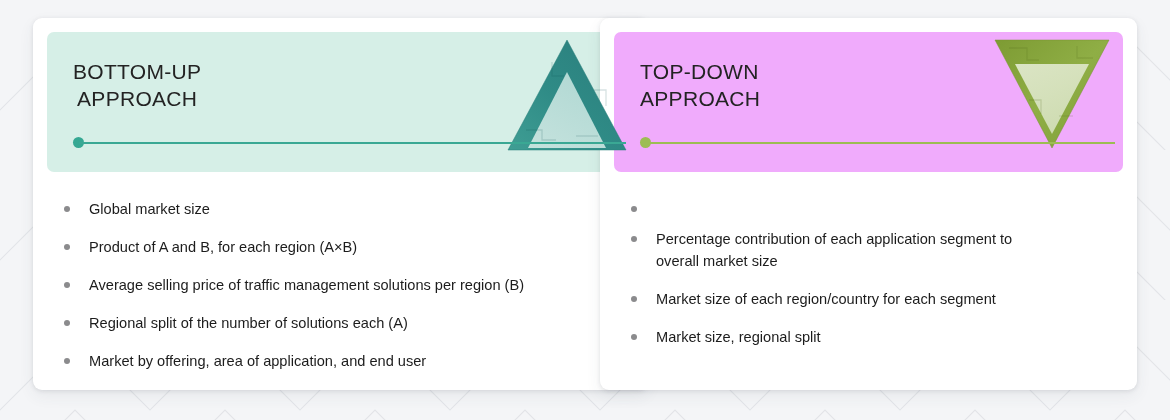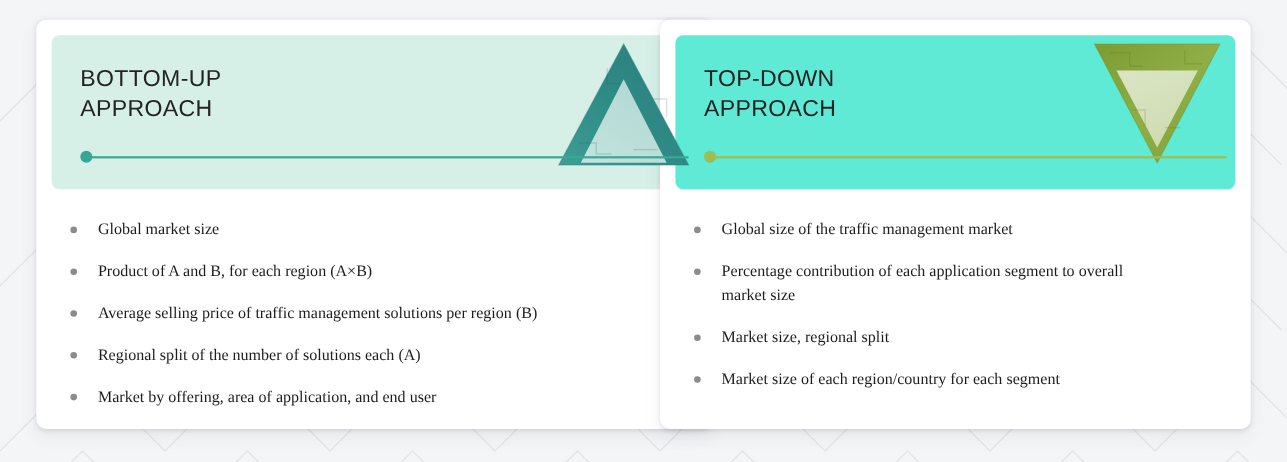--- a/index.html
+++ b/index.html
@@ -34,33 +34,33 @@
   .card {
     position: absolute;
     top: 18px;
     height: 372px;
     background: #ffffff;
     border-radius: 9px;
     box-shadow: 0 1px 4px rgba(60,64,80,0.13), 0 6px 16px rgba(60,64,80,0.07);
     overflow: hidden;
   }
 
-  .card.left  { left: 33px;  width: 615px; }
+  .card.left  { left: 33px;  width: 615px; text-align: center; }
   .card.right { left: 600px; width: 537px; }
 
   
   .card-header {
     position: relative;
     height: 140px;
     margin: 14px 14px 0 14px;
     border-radius: 7px;
     overflow: hidden;
   }
   .left  .card-header { background: #d6efe7; }
-  .right .card-header { background: #5eead4; }
+  .right .card-header { background: #f0abfc; }
 
   .header-title {
     position: absolute;
     left: 26px;
     top: 26px;
     font-size: 21px;
     line-height: 27px;
     letter-spacing: 0.3px;
     color: #232323;
     font-weight: 400;
@@ -104,21 +104,20 @@
     overflow: visible;
   }
   .left  .tri-mark { right: 6px;  bottom: 18px; }
   .right .tri-mark { right: 12px; top: 6px; }
 
   
   .card-body {
     padding: 26px 9px 0 26px;
     position: relative;
     z-index: 2;
-    font-family: Liberation Serif, serif;
   }
   .bullet-row {
     display: flex;
     align-items: flex-start;
     margin-bottom: 16px;
   }
   .bullet-dot {
     flex: 0 0 auto;
     width: 6px;
     height: 6px;
@@ -241,30 +240,29 @@
 
       <div class="connector">
         <span class="dot"></span>
         <span class="rule"></span>
       </div>
     </div>
 
     <div class="card-body">
       <div class="bullet-row">
         <span class="bullet-dot"></span>
-        <span class="bullet-text">Global size of the traffic management market</span>
       </div>
       <div class="bullet-row">
         <span class="bullet-dot"></span>
         <span class="bullet-text">Percentage contribution of each application segment to overall market size</span>
       </div>
       <div class="bullet-row">
         <span class="bullet-dot"></span>
+        <span class="bullet-text">Market size of each region/country for each segment</span>
+      </div>
+      <div class="bullet-row">
+        <span class="bullet-dot"></span>
         <span class="bullet-text">Market size, regional split</span>
       </div>
-      <div class="bullet-row">
-        <span class="bullet-dot"></span>
-        <span class="bullet-text">Market size of each region/country for each segment</span>
-      </div>
     </div>
   </section>
 
 </div>
 
 </body></html>

